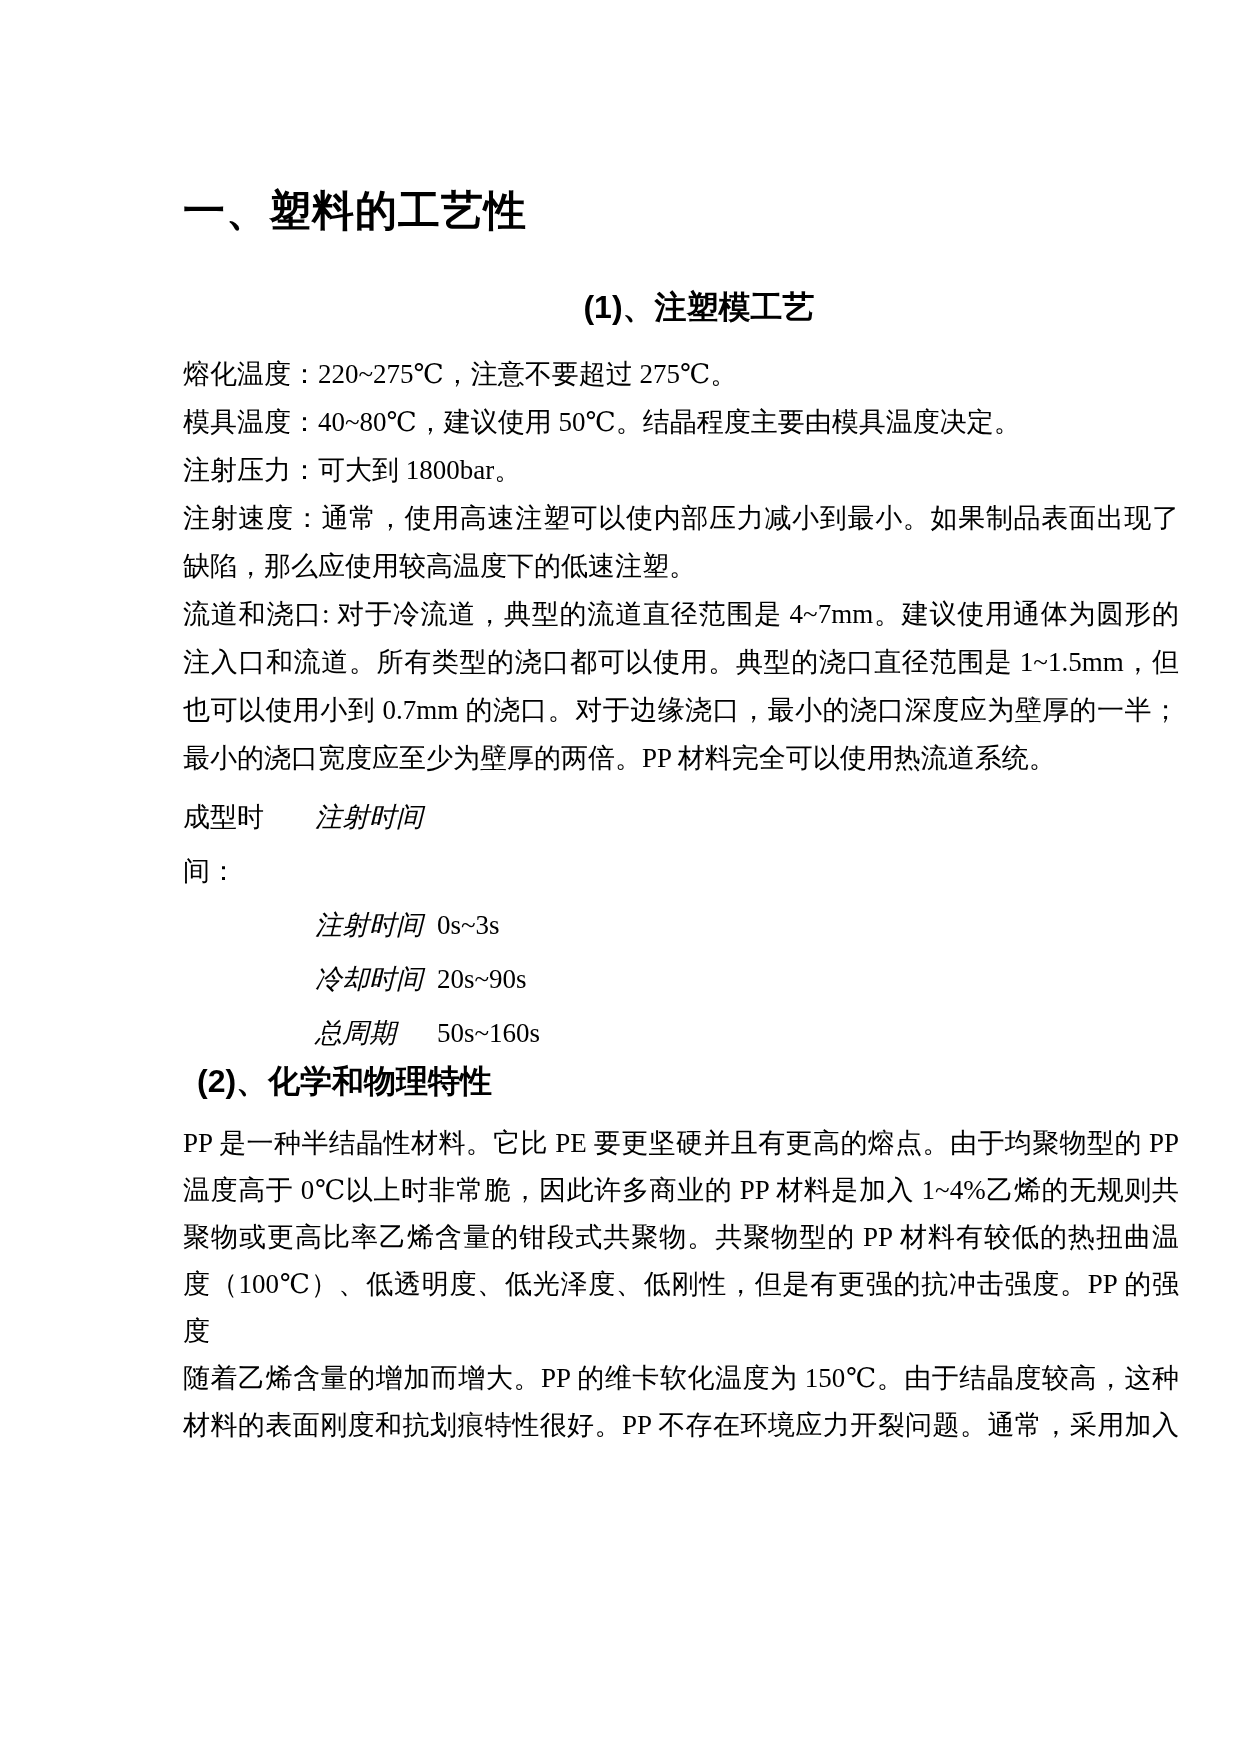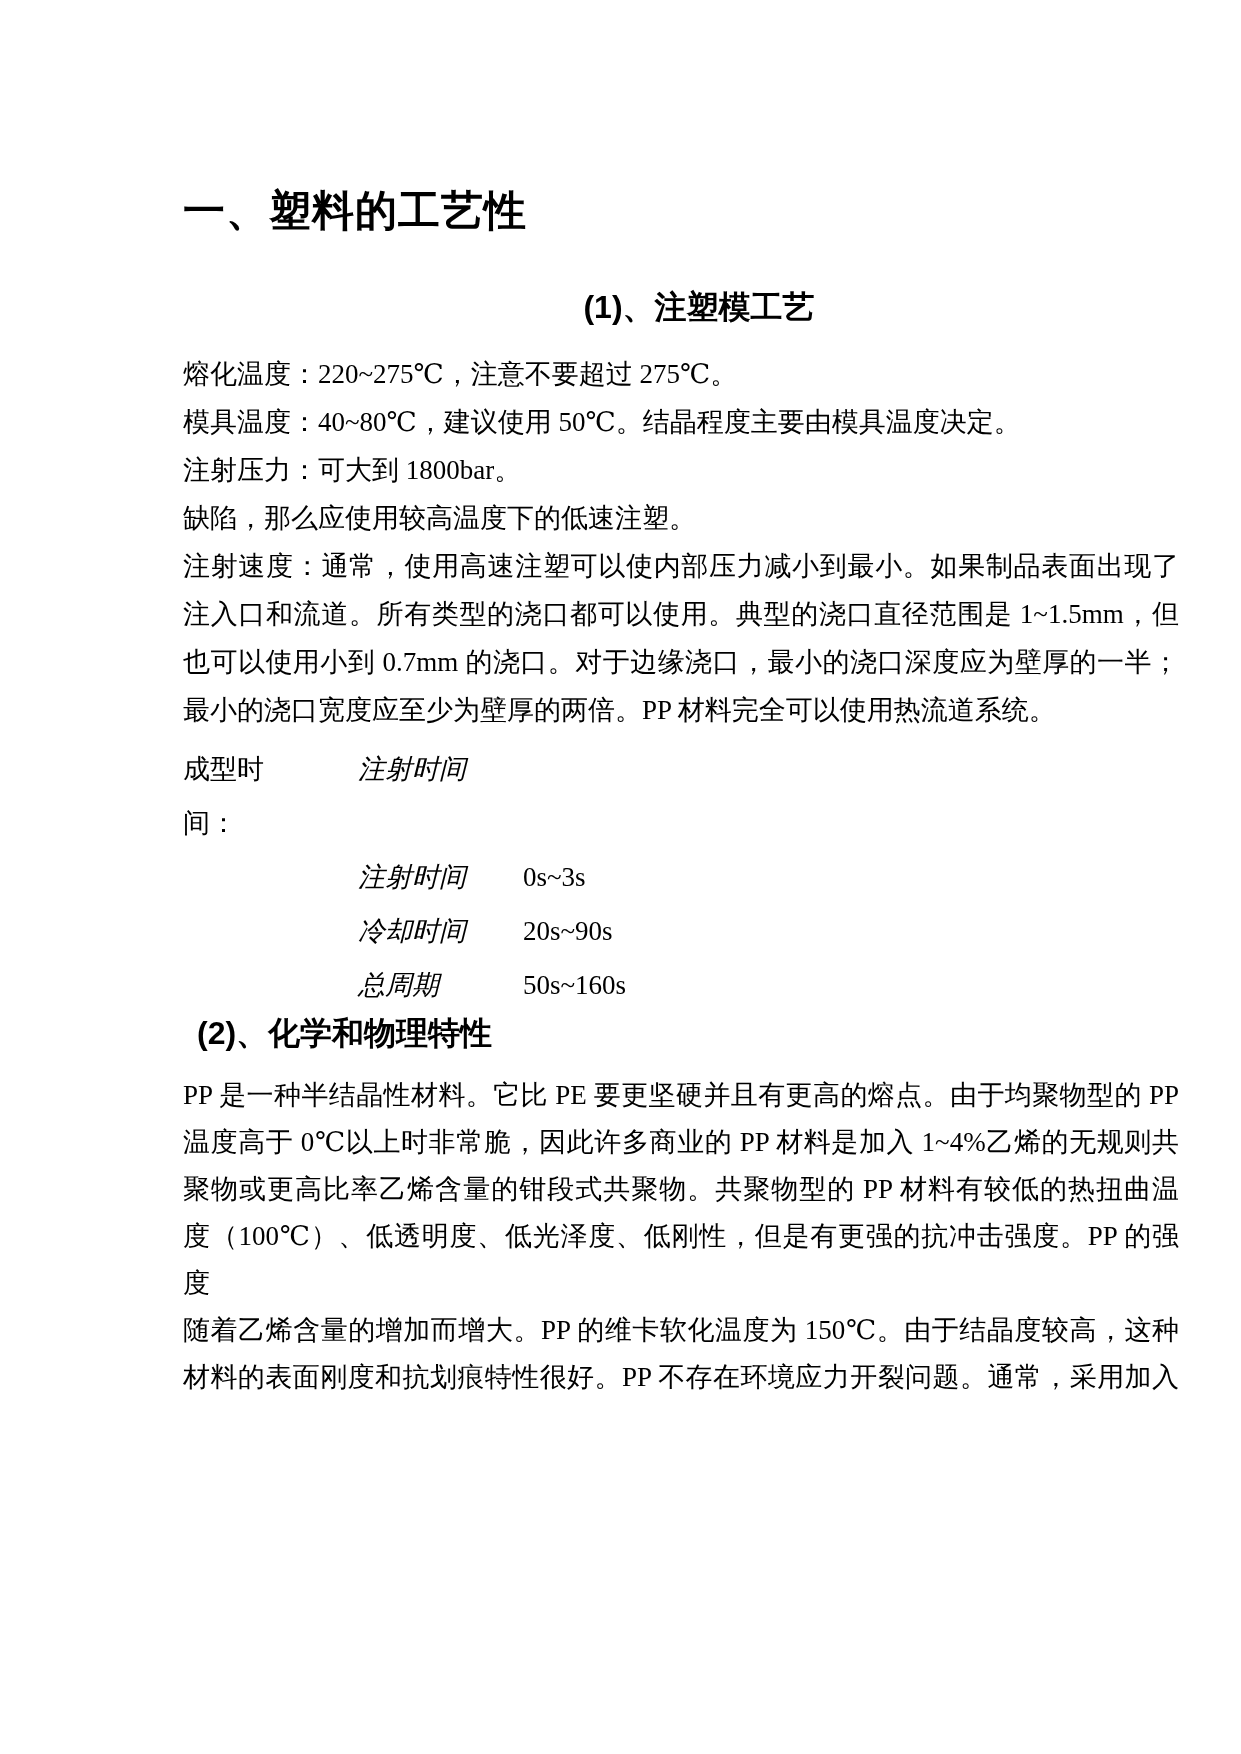--- a/index.html
+++ b/index.html
@@ -45,43 +45,43 @@
   .just {
     text-align: justify;
     text-align-last: justify;
   }
   .body2 .ln { line-height: 47px; }
   .mtable { margin-top: 8px; }
   .mrow {
     display: flex;
     font-size: 27px;
     line-height: 54px;
-    gap: 43px;
   }
   .mc1 { width: 132px; flex: 0 0 132px; }
   .mc2 { width: 122px; flex: 0 0 122px; font-style: italic; }
   .mc3 { flex: 1; }
 </style>
 </head>
 <body>
 
 <div class="page">
 
   <h1 class="doc-title">一、塑料的工艺性</h1>
 
   <h2 class="sec-heading h2a">(1)、注塑模工艺</h2>
 
   <div class="body1">
     <p class="ln">熔化温度：220~275℃，注意不要超过 275℃。</p>
     <p class="ln">模具温度：40~80℃，建议使用 50℃。结晶程度主要由模具温度决定。</p>
     <p class="ln">注射压力：可大到 1800bar。</p>
 
+    <p class="ln just">注射速度：通常，使用高速注塑可以使内部压力减小到最小。如果制品表面出现了</p>
     <p class="ln">缺陷，那么应使用较高温度下的低速注塑。</p>
-    <p class="ln just">注射速度：通常，使用高速注塑可以使内部压力减小到最小。如果制品表面出现了</p>
 
+    <p class="ln just">流道和浇口: 对于冷流道，典型的流道直径范围是 4~7mm。建议使用通体为圆形的</p>
     <p class="ln just">注入口和流道。所有类型的浇口都可以使用。典型的浇口直径范围是 1~1.5mm，但</p>
     <p class="ln just">也可以使用小到 0.7mm 的浇口。对于边缘浇口，最小的浇口深度应为壁厚的一半；</p>
     <p class="ln">最小的浇口宽度应至少为壁厚的两倍。PP 材料完全可以使用热流道系统。</p>
 
     <div class="mtable">
       <div class="mrow">
         <span class="mc1">成型时间：</span>
         <span class="mc2">注射时间</span>
       </div>
       <div class="mrow">

